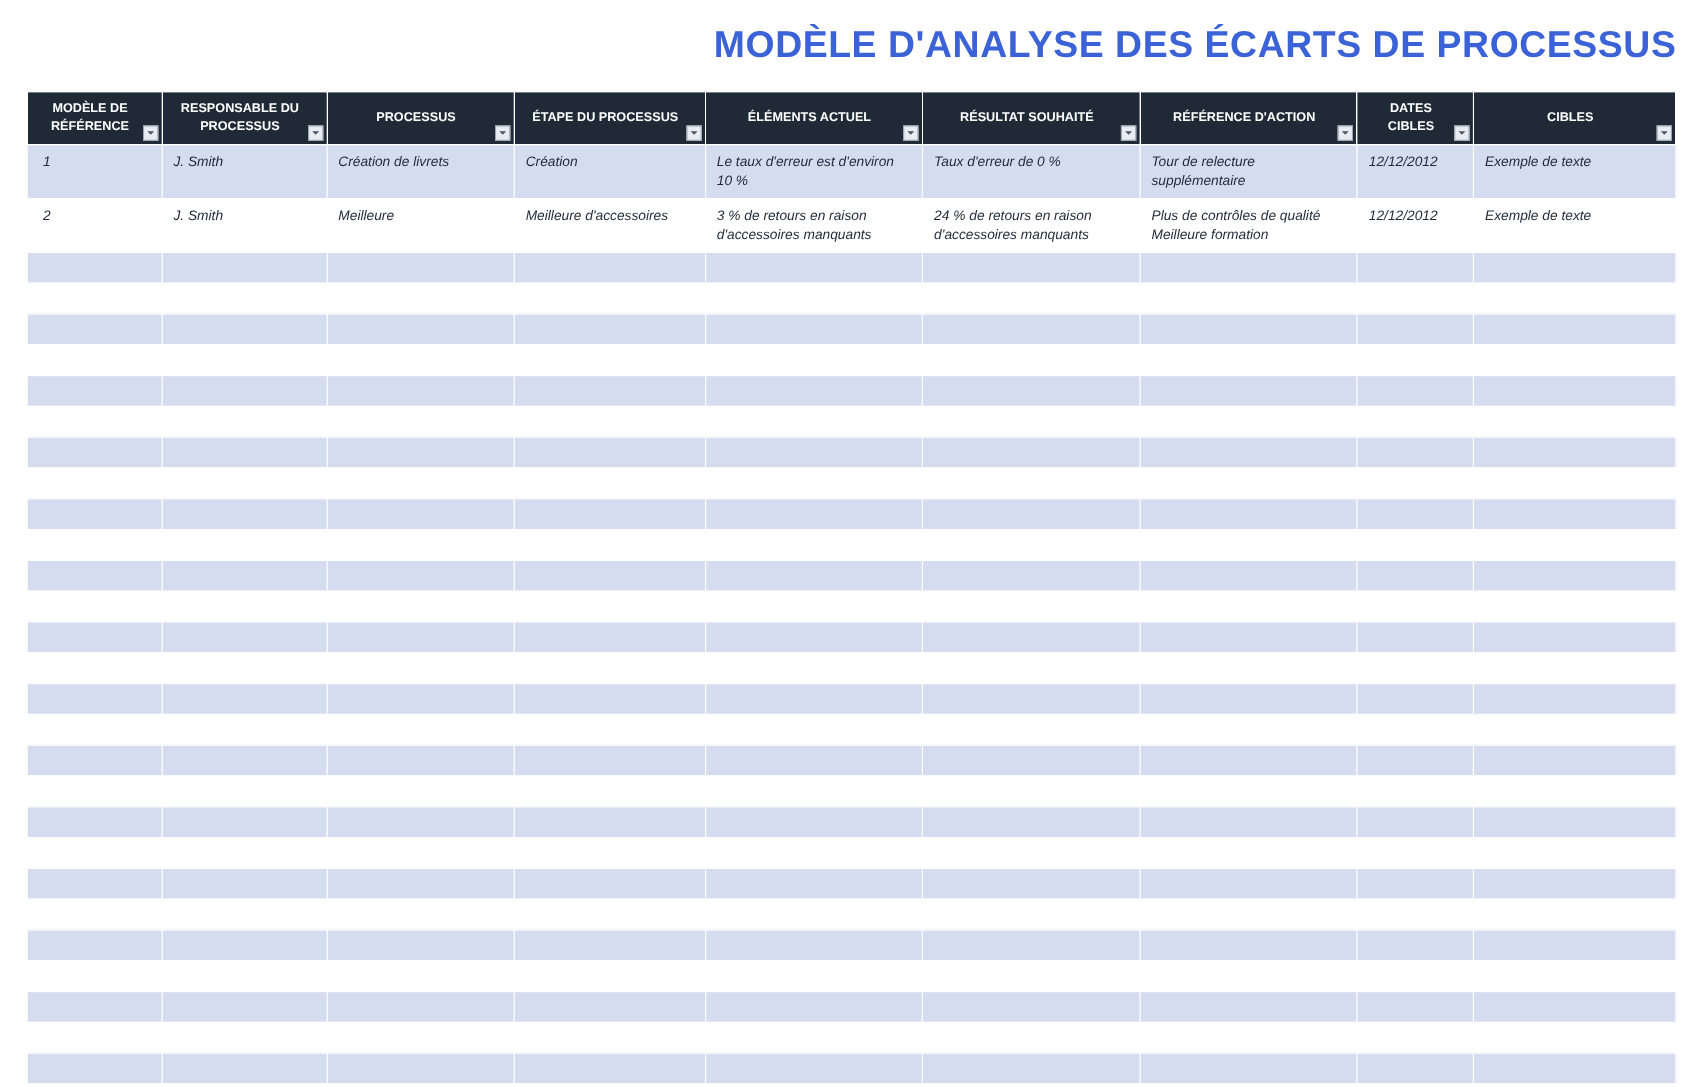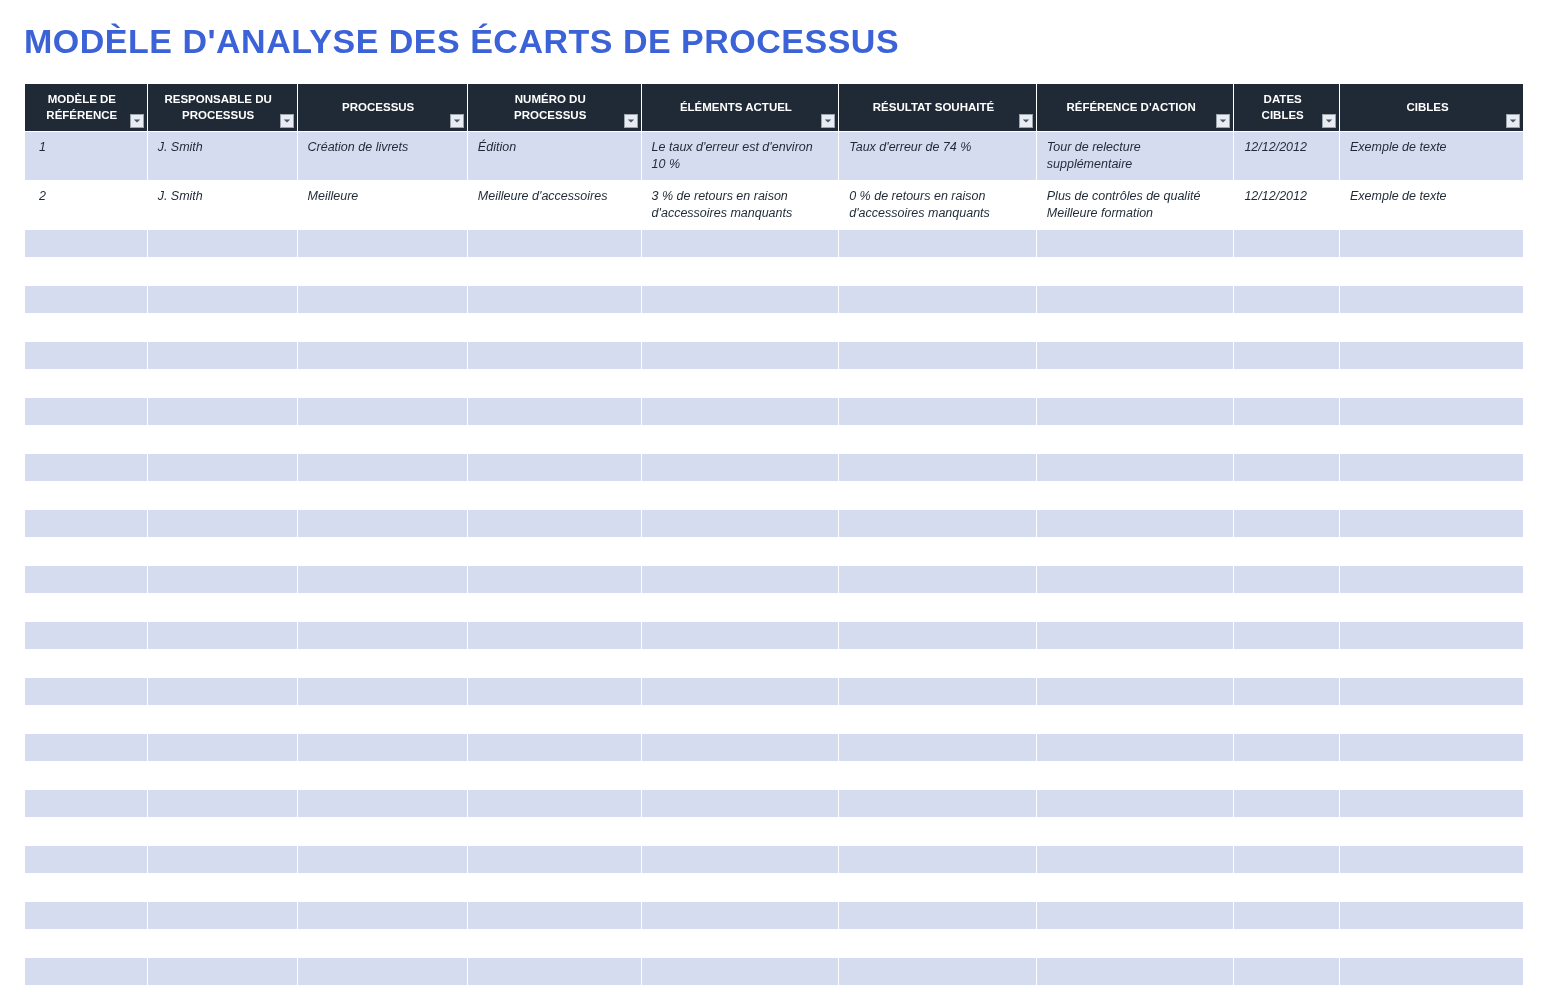--- a/index.html
+++ b/index.html
@@ -9,20 +9,21 @@
     font-family: "Century Gothic", "Segoe UI", Arial, sans-serif;
     background: #ffffff;
     color: #1f2a37;
   }
   .title {
     font-size: 34px;
     font-weight: 700;
     color: #3b62d6;
     letter-spacing: .5px;
     margin: 4px 0 22px 0;
+    text-align: right;
   }
   table {
     width: 100%;
     border-collapse: collapse;
     table-layout: fixed;
   }
   th, td {
     border: 1px solid #ffffff;
     font-size: 12.5px;
     padding: 7px 10px 7px 10px;
@@ -108,21 +109,21 @@
       </th>
       <th>
         <span>PROCESSUS</span>
         <span class="filter">
           <svg viewBox="0 0 10 10">
               <path d="M1 3 L5 7 L9 3 Z" fill="#4a5568"></path>
             </svg>
         </span>
       </th>
       <th>
-        <span>NUMÉRO DU PROCESSUS</span>
+        <span>ÉTAPE DU PROCESSUS</span>
         <span class="filter">
           <svg viewBox="0 0 10 10">
               <path d="M1 3 L5 7 L9 3 Z" fill="#4a5568"></path>
             </svg>
         </span>
       </th>
       <th>
         <span>ÉLÉMENTS ACTUEL</span>
         <span class="filter">
           <svg viewBox="0 0 10 10">
@@ -162,34 +163,34 @@
             </svg>
         </span>
       </th>
     </tr>
   </thead>
   <tbody id="tbody">
       <tr class="band-a data">
         <td class="num">1</td>
         <td>J. Smith</td>
         <td>Création de livrets</td>
-        <td>Édition</td>
+        <td>Création</td>
         <td>Le taux d'erreur est d'environ 10 %</td>
-        <td>Taux d'erreur de 74 %</td>
+        <td>Taux d'erreur de 0 %</td>
         <td>Tour de relecture supplémentaire</td>
         <td>12/12/2012</td>
         <td>Exemple de texte</td>
       </tr>
       <tr class="band-b data">
         <td class="num">2</td>
         <td>J. Smith</td>
         <td>Meilleure</td>
         <td>Meilleure d'accessoires</td>
         <td>3 % de retours en raison d'accessoires manquants</td>
-        <td>0 % de retours en raison d'accessoires manquants</td>
+        <td>24 % de retours en raison d'accessoires manquants</td>
         <td>Plus de contrôles de qualité Meilleure formation</td>
         <td>12/12/2012</td>
         <td>Exemple de texte</td>
       </tr>
       <tr class="band-a">
         <td></td>
         <td></td>
         <td></td>
         <td></td>
         <td></td>

